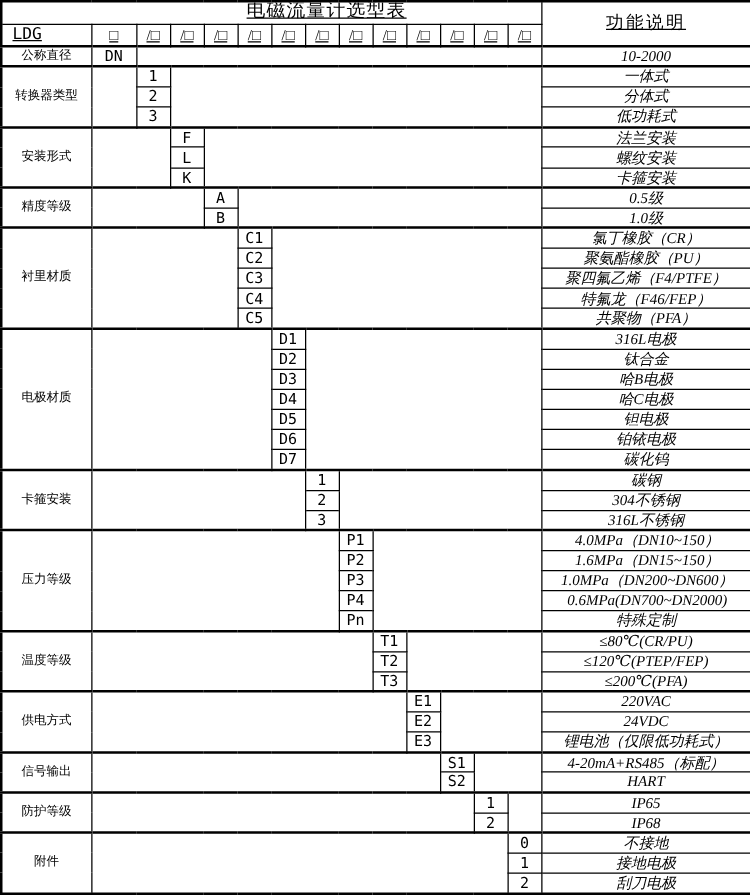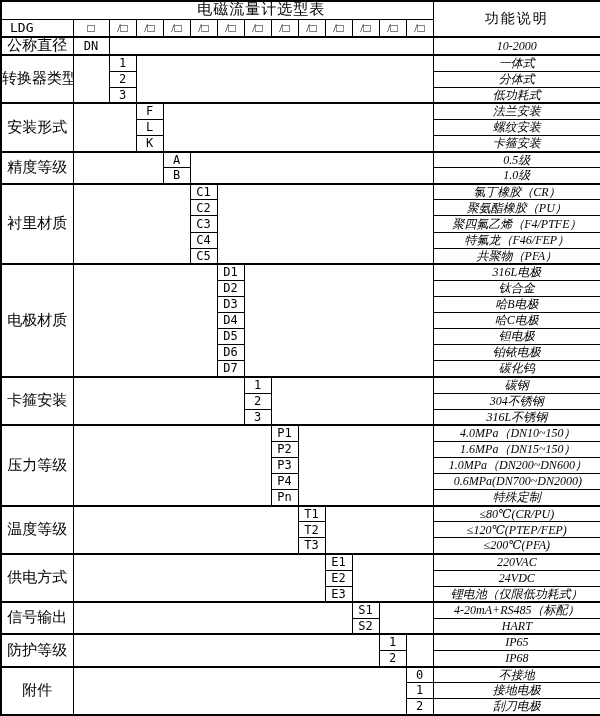--- a/index.html
+++ b/index.html
@@ -11,29 +11,29 @@
     font-family:"Liberation Serif","DejaVu Serif",serif;
     color:#000;background:#fff;
   }
   td{
     border:1px solid #000;
     padding:0;margin:0;
     text-align:center;vertical-align:middle;
     font-size:12px;line-height:1.05;
     overflow:hidden;white-space:nowrap;
   }
-  tr.h18{height:18px;}
+  tr.h18{height:18px;text-decoration:underline;}
   tr.body{height:16px;}
   td.st{border-top:2px solid #000;}
   td.title-cell{font-size:15px;padding-left:88px;letter-spacing:1px;}
   td.fn-header{font-size:14px;letter-spacing:2px;}
   td.ldg{text-align:left;padding-left:8px;font-size:13px;
          font-family:"DejaVu Sans Mono","Liberation Mono",monospace;margin-left:44px;}
   td.slot{font-size:12px;}
-  td.cat{font-size:15px;font-family:Liberation Serif, serif;}
+  td.cat{font-size:10px;font-family:Liberation Serif, serif;}
   td.code{font-size:12px;font-family:"DejaVu Sans Mono","Liberation Mono",monospace;}
   td.desc{font-size:12px;font-style:italic;}
   td.desc.left{text-align:center;padding-left:2px;}
   td.filler{background:#fff;}
 </style>
 </head>
 <body>
 
 <div class="page">
   <table class="sel">

